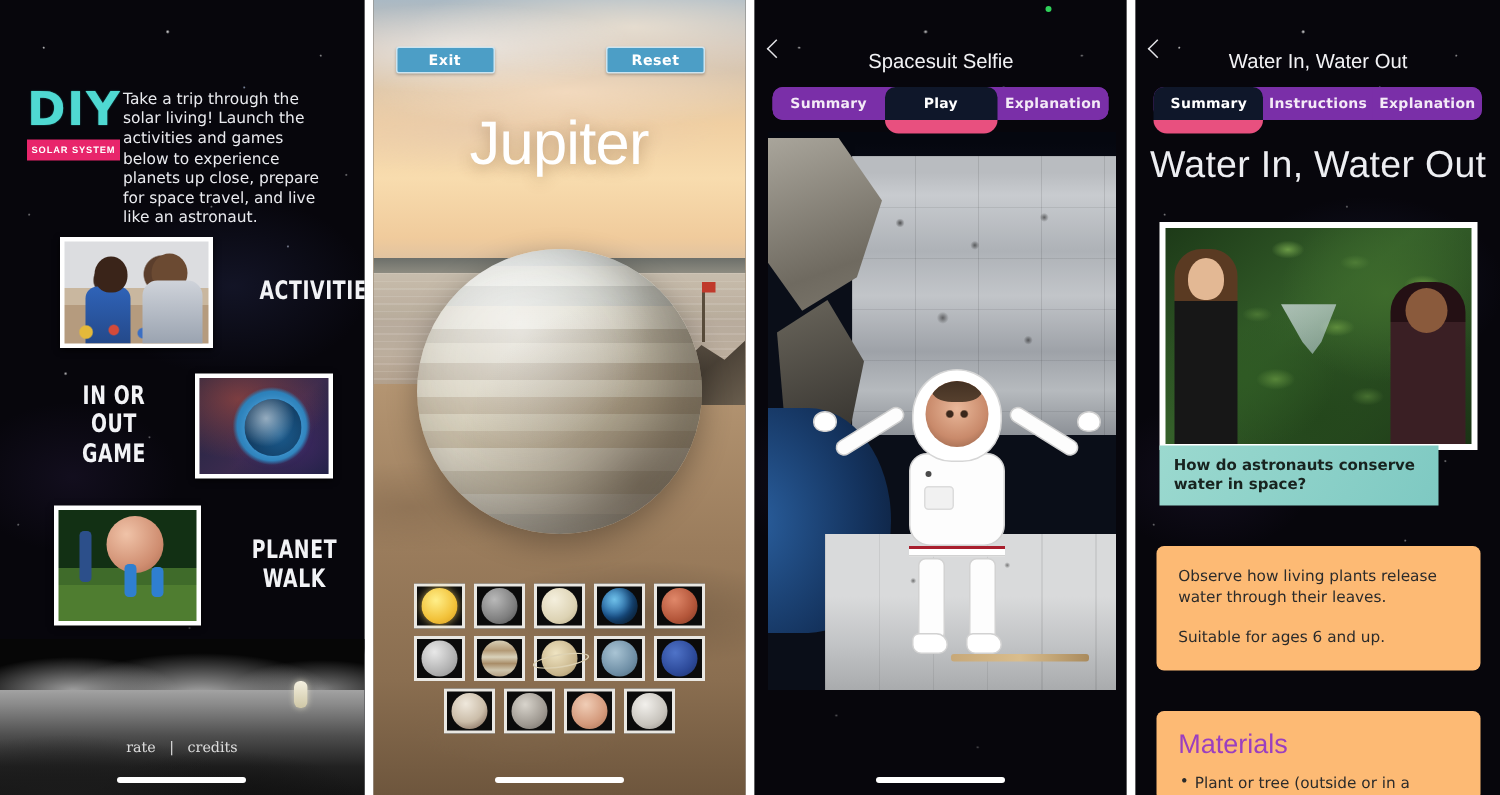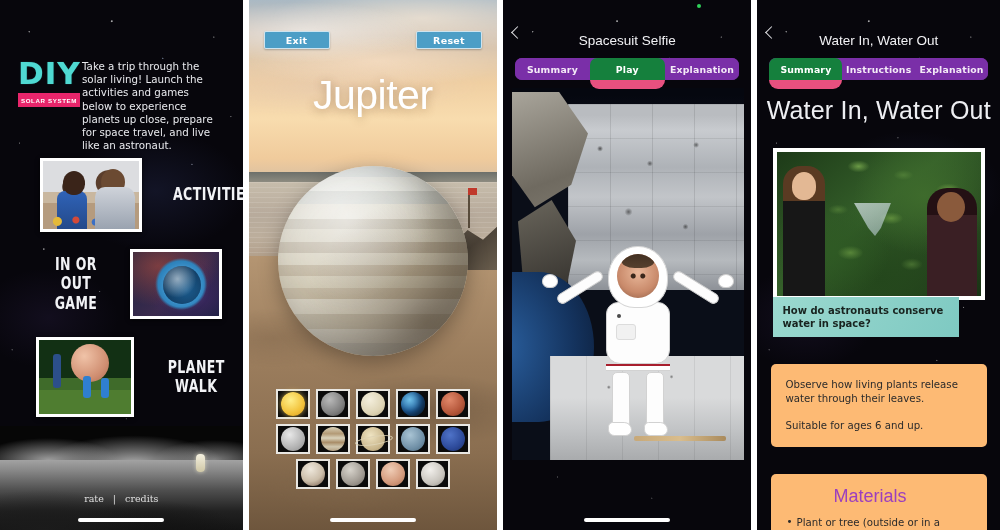--- a/index.html
+++ b/index.html
@@ -207,21 +207,21 @@
   .ar-flag { position:absolute; right:20px; top:188px; width:9px; height:7px; background:#c0392b; }
 
   .ar-btn {
     position:absolute; top:31px; height:18px; line-height:17px;
     background:#4c9ec6; border:1px solid rgba(255,255,255,.72); border-radius:2px;
     color:#ffffff; font-size:9.5px; font-weight:bold; text-align:center;
     font-family:"DejaVu Sans", sans-serif; letter-spacing:.3px;
     box-shadow: 0 1px 2px rgba(0,0,0,.25);
   }
   .ar-exit { left:15px; width:66px; }
-  .ar-reset { right:15px; width:66px; }
+  .ar-reset { right:27px; width:66px; }
 
   .ar-title {
     position:absolute; left:0; right:0; top:72px; text-align:center;
     color:#ffffff; font-size:41px; font-weight:normal;
     font-family:"Liberation Sans", sans-serif; letter-spacing:-.5px;
     text-shadow: 0 2px 10px rgba(120,80,40,.45);
   }
   .jupiter {
     position:absolute; left:50%; transform:translateX(-50%); top:166px;
     width:190px; height:190px; border-radius:50%;
@@ -286,21 +286,21 @@
     transform: rotate(45deg); }
   .nav-title { position:absolute; left:0; right:0; top:33px; text-align:center;
     color:#f2f2f5; font-size:13.5px; font-family:"Liberation Sans", sans-serif; }
   .tabbar { position:absolute; left:12px; right:12px; top:58px; height:22px;
     display:flex; border-radius:7px; background:#7a2fa8; overflow:visible; }
   .tab { flex:1; position:relative; display:flex; align-items:center; justify-content:center;
     color:#f4eaf7; font-size:9.3px; font-weight:bold; letter-spacing:.2px;
     font-family:"DejaVu Sans", sans-serif; background:#7a2fa8; }
   .tab:first-child { border-radius:7px 0 0 7px; }
   .tab:last-child  { border-radius:0 7px 7px 0; }
-  .tab.active { background:#15803d; border-radius:7px 7px 0 0; z-index:2; color:#ffffff; }
+  .tab.active { background:#0f172a; border-radius:7px 7px 0 0; z-index:2; color:#ffffff; }
   .tab.active::after { content:""; position:absolute; left:0; right:0; top:100%;
     height:9px; background:#e8507f; border-radius:0 0 28px 28px; }
   .tab.active.first { border-radius:7px 7px 0 0; }
 
   
   .iss-photo { position:absolute; left:9px; top:88px; width:232px; height:372px;
     background:
       linear-gradient(180deg, #05070f 0 2%, #0a0d18 8%, #0a0d18 14%, transparent 14%),
       #0a0e18; overflow:hidden; }
   .iss-module { position:absolute; left:56px; top:16px; width:178px; height:186px;
@@ -415,21 +415,21 @@
     padding:7px 9px; color:#18231f; font-size:10px; font-weight:bold;
     line-height:1.3; font-family:"DejaVu Sans", sans-serif; }
   .p4-card { position:absolute; left:14px; width:216px; background:#fdba74;
     border-radius:5px; }
   .p4-card-summary { top:364px; padding:14px 14px 14px 14px; }
   .p4-ptext { color:#2b2b2b; font-size:10.2px; line-height:1.34;
     font-family:"DejaVu Sans", sans-serif; }
   .p4-ptext + .p4-ptext { margin-top:14px; }
   .p4-card-materials { top:474px; padding:12px 14px 14px 14px; height:60px; overflow:hidden; }
   .p4-h2 { color:#9b3fbf; font-size:18px; font-weight:normal;
-    font-family:"Liberation Sans", sans-serif;margin-left:48px; }
+    font-family:"Liberation Sans", sans-serif; }
   .p4-li { margin-top:9px; color:#2b2b2b; font-size:10.2px; line-height:1.3;
     font-family:"DejaVu Sans", sans-serif; position:relative; padding-left:11px; }
   .p4-li::before { content:"•"; position:absolute; left:1px; top:-1px; }
 </style>
 </head>
 <body>
 
 <div class="strip">
 
   <div class="panel p1">

